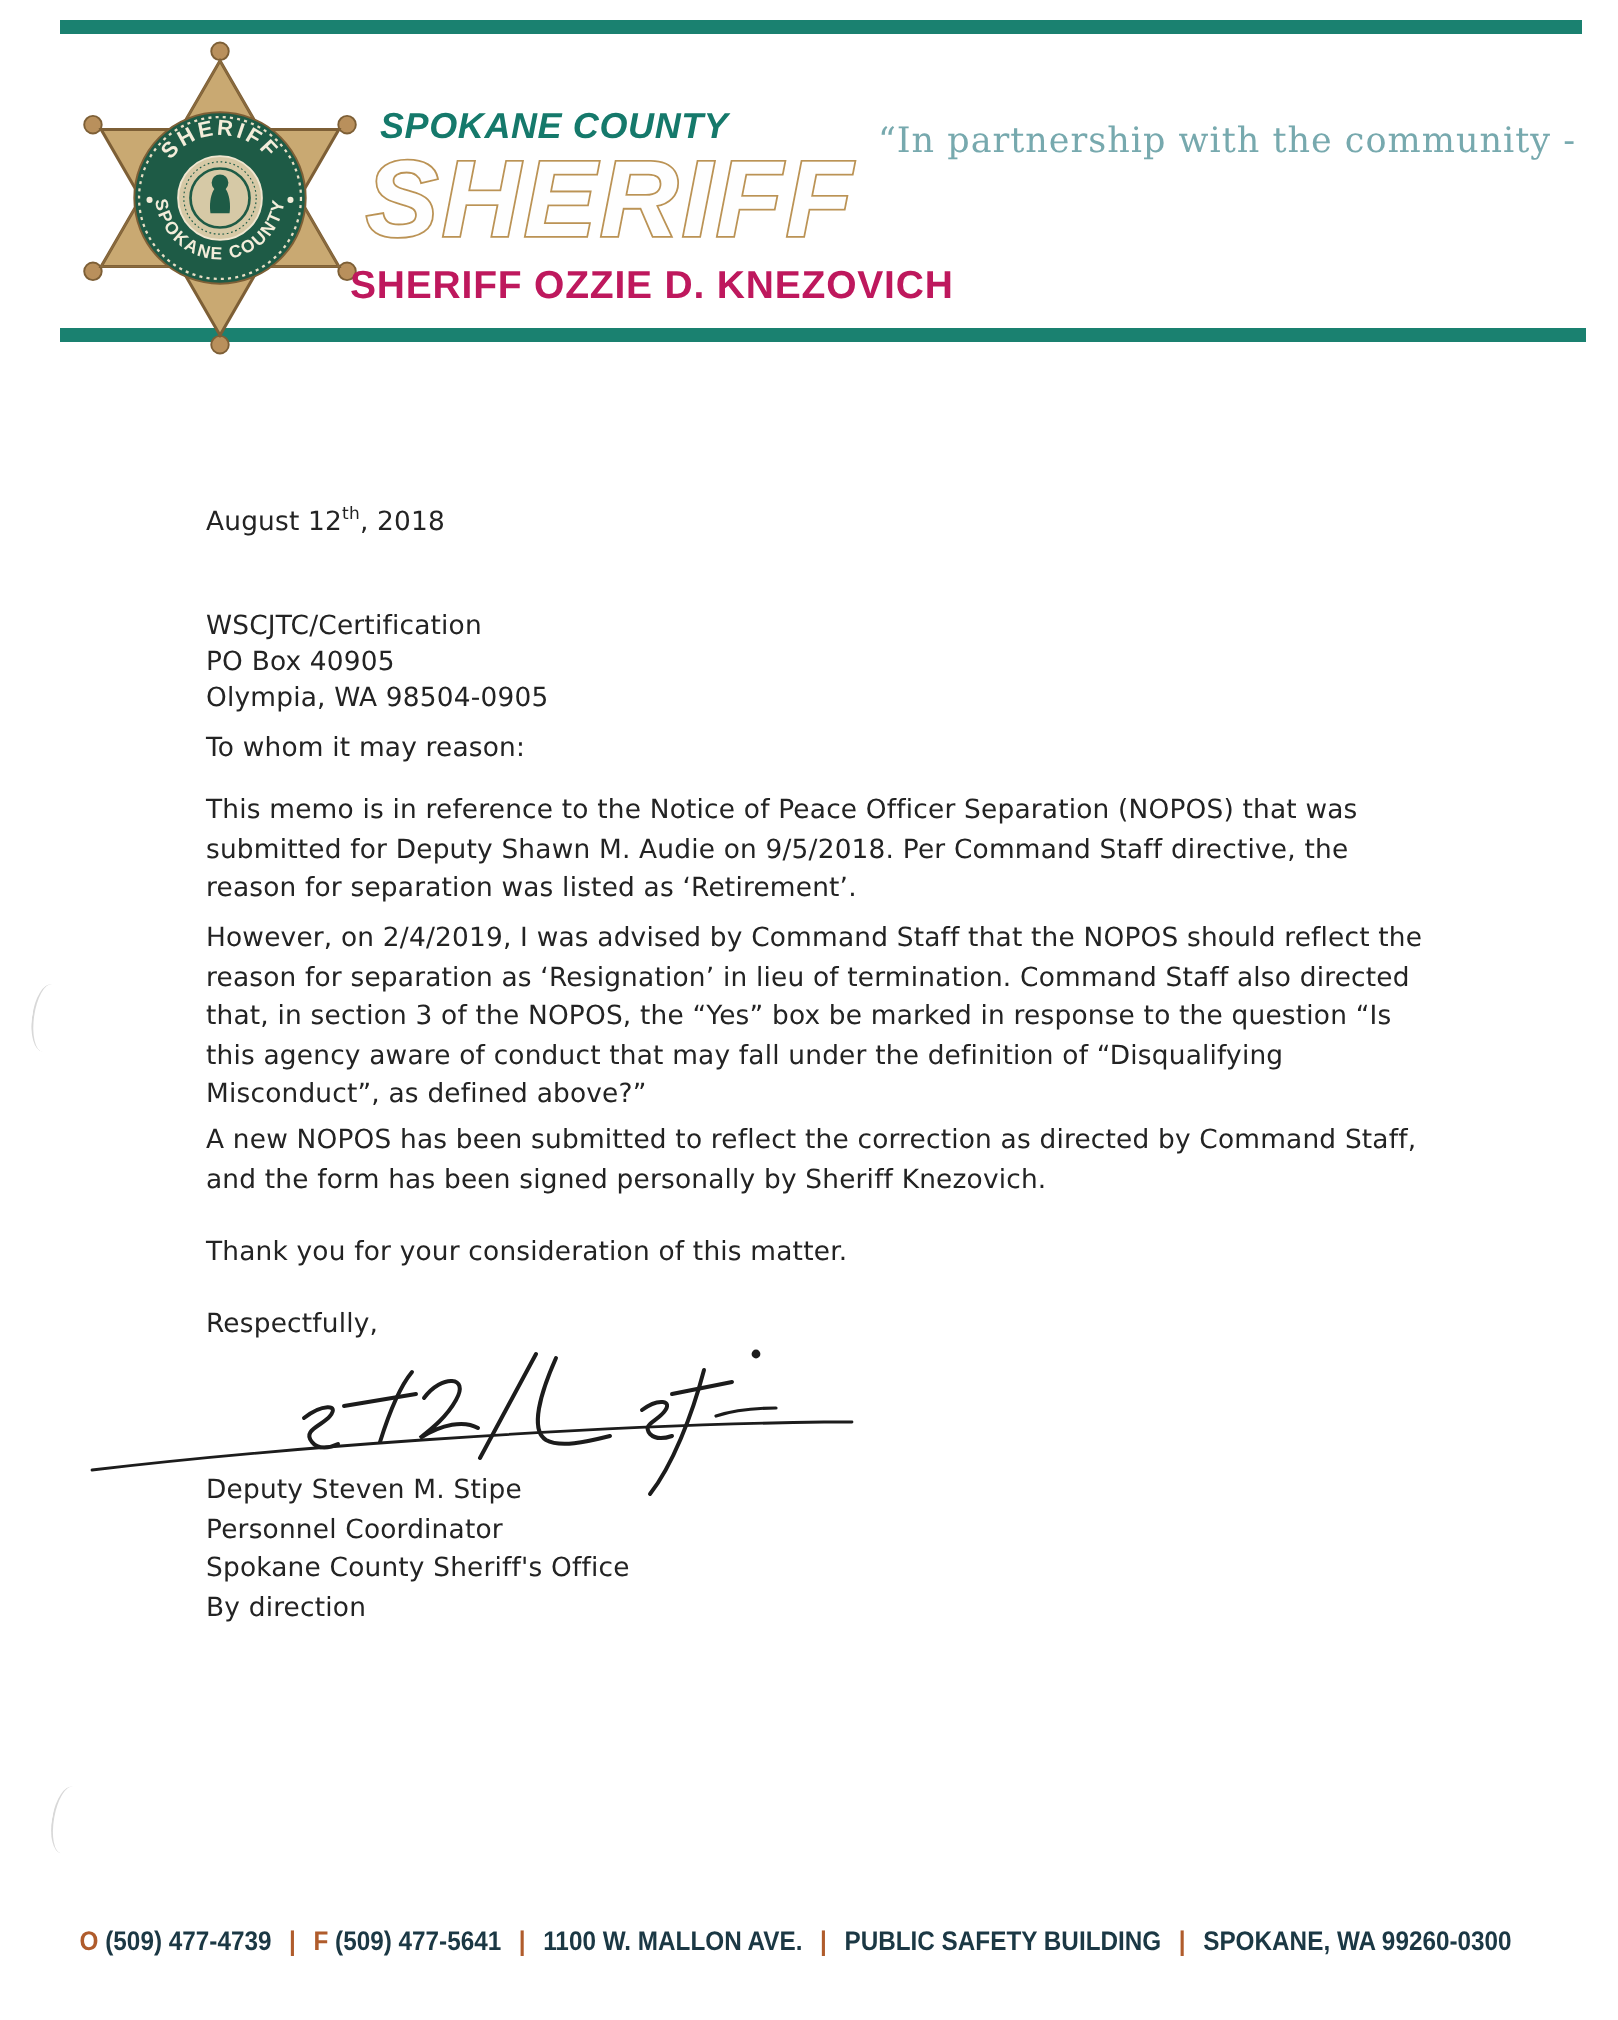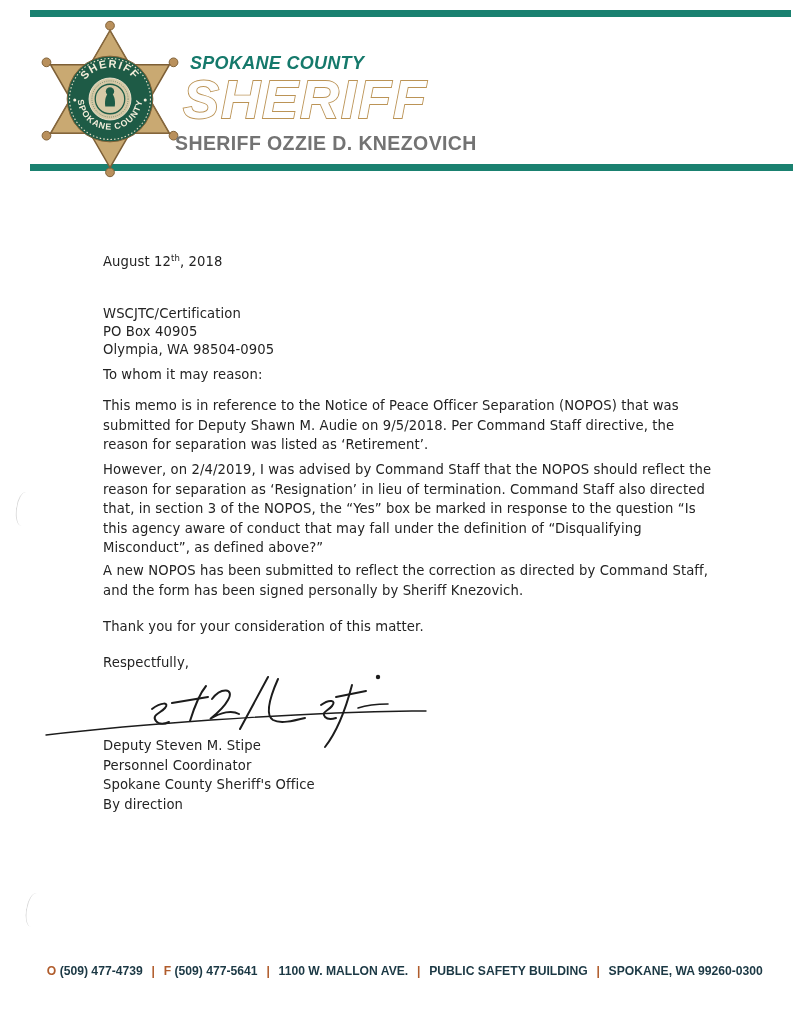--- a/index.html
+++ b/index.html
@@ -17,40 +17,40 @@
     position:absolute;left:190px;top:53px;
     font-family:"Liberation Sans",sans-serif;
     font-weight:bold;font-style:italic;font-size:18px;letter-spacing:.3px;
     color:#15796b;
   }
   .big-sheriff{position:absolute;left:181px;top:66px;width:282px;height:66px;}
   .sheriff-name{
     position:absolute;left:175px;top:132px;
     font-family:"Liberation Sans",sans-serif;
     font-weight:bold;font-size:19.5px;letter-spacing:.4px;
-    color:#737373;
+    color:#be185d;
   }
   .tagline{
     position:absolute;right:21px;top:60px;text-align:right;
     font-family:"DejaVu Serif",serif;font-size:17.5px;line-height:23px;
     color:#77a9ae;letter-spacing:.5px;
   }
 
   .body-text{
     position:absolute;left:103px;color:#232323;
     font-size:13.2px;line-height:19.5px;letter-spacing:0.1px;
   }
   .date sup{font-size:8.5px;vertical-align:super;line-height:0;text-align:right;}
   .recipient{line-height:18px;margin-top:16px;}
   .para{width:645px;}
 
   .signature-svg{position:absolute;left:40px;top:663px;width:388px;height:92px;}
 
   .footer{
-    position:absolute;left:0;top:960px;width:809px;text-align:center;
+    position:absolute;left:0;top:960px;width:734px;text-align:center;
   }
   .footer-inner{
     display:inline-block;transform:scaleX(0.9);transform-origin:center;
     font-family:"Liberation Sans",sans-serif;font-weight:bold;font-size:13.5px;
     color:#1b3844;letter-spacing:0px;white-space:nowrap;
   }
   .footer .accent{color:#b05c2c;}
   .footer .sep{color:#b05c2c;padding:0 6px;}
 
   .artifact{
@@ -111,20 +111,21 @@
 
 <div class="agency-small">SPOKANE COUNTY</div>
 
 <svg class="big-sheriff" viewBox="0 0 282 66">
   <text x="2" y="52" font-family="Liberation Sans,sans-serif" font-size="54" font-weight="bold" font-style="italic" letter-spacing="2" fill="#fefefe" stroke="#bb9355" stroke-width="1.8" paint-order="stroke">SHERIFF</text>
 </svg>
 
 <div class="sheriff-name">SHERIFF OZZIE D. KNEZOVICH</div>
 
 <div class="tagline">
+  <div>“In partnership with the community -</div>
 </div>
 
 <div class="body-text date" style="top:252px">
   <span>August 12</span><sup>th</sup><span>, 2018</span>
 </div>
 
 <div class="body-text recipient" style="top:289px">WSCJTC/Certification<br>PO Box 40905<br>Olympia, WA 98504-0905</div>
 
 <div class="body-text" style="top:365px">To whom it may reason:</div>
 

